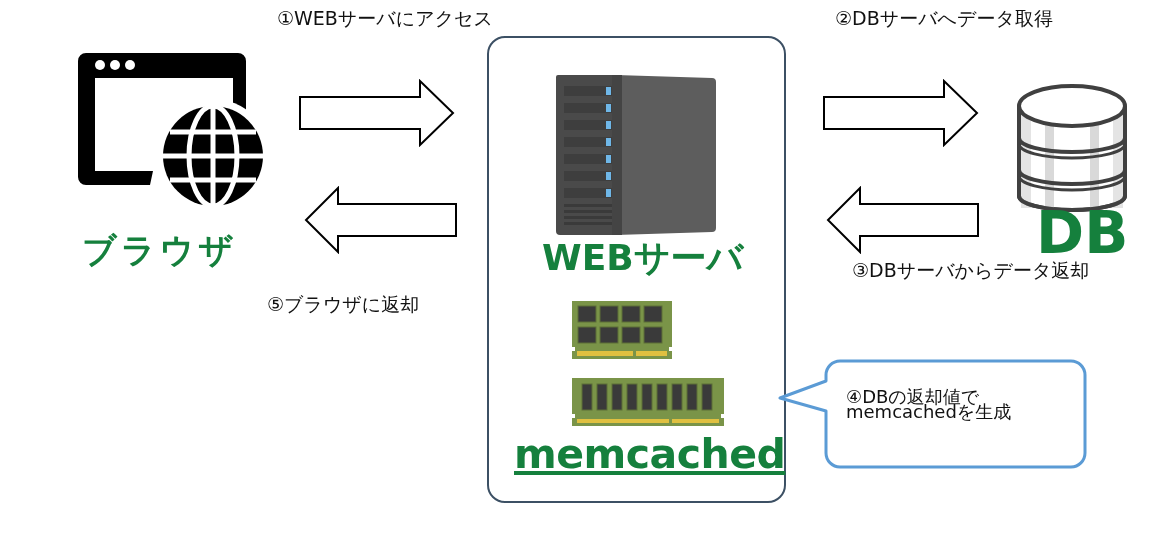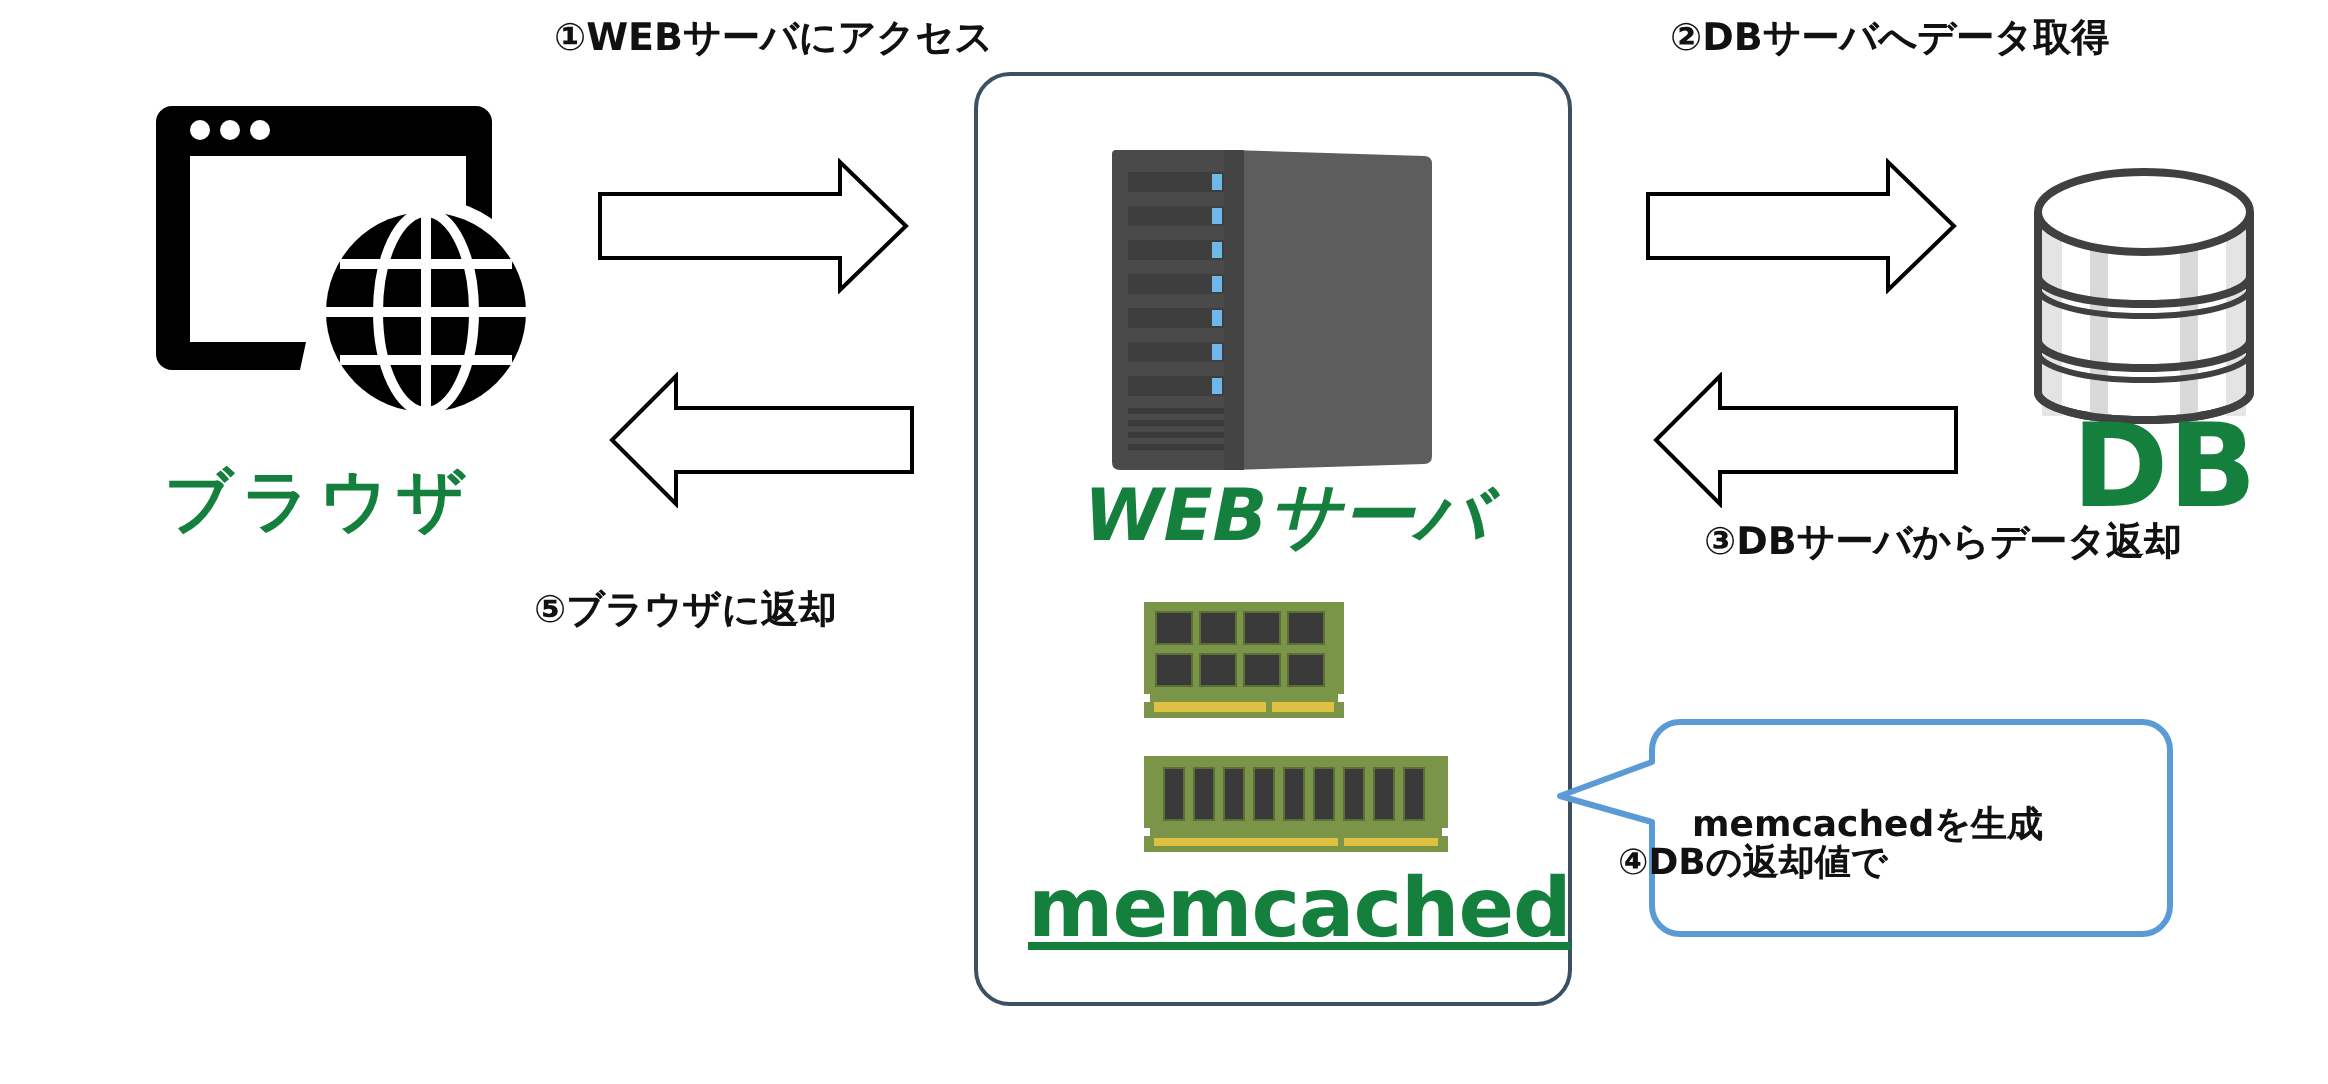--- a/index.html
+++ b/index.html
@@ -4,21 +4,21 @@
 <style>
   html, body { margin: 0; padding: 0; }
   body {
     width: 1164px; height: 542px; position: relative; overflow: hidden;
     background: #ffffff;
     font-family: "DejaVu Sans", "Liberation Sans", sans-serif;
     color: #000;
   }
   .abs { position: absolute; }
   .label {
-    position: absolute; font-weight: bold; font-size: 19px; white-space: nowrap;
+    position: absolute; font-weight: normal; font-size: 19px; white-space: nowrap;
     letter-spacing: 0px; color: #111;
   }
   .big-label { position: absolute; font-weight: bold; white-space: nowrap; color: #15803d; }
   .server-box {
     position: absolute; left: 487px; top: 36px; width: 299px; height: 467px;
     border: 2px solid #3c5064; border-radius: 18px; box-sizing: border-box; background: #fff;
   }
   svg { display: block; }
 </style>
 </head>
@@ -94,21 +94,21 @@
         <rect x="50" y="114" width="5" height="8" fill="#6fb7e8"></rect>
     </g>
     <g fill="#3a3a3a">
       <rect x="8" y="129" width="48" height="3"></rect>
         <rect x="8" y="135" width="48" height="3"></rect>
       <rect x="8" y="141" width="48" height="3"></rect>
         <rect x="8" y="147" width="48" height="3"></rect>
     </g>
   </svg>
 </div>
-<div class="big-label" style="left:542px; top:234px; font-size:36px;font-style:italic;">WEBサーバ</div>
+<div class="big-label" style="left:542px; top:234px; font-size:36px;">WEBサーバ</div>
 
 <div class="abs" style="left:572px; top:301px;">
   <svg width="100" height="60" viewBox="0 0 100 60">
     <path d="M0 0 H100 V46 H97 V50 H100 V58 H0 V50 H3 V46 H0 Z" fill="#7a9448"></path>
     <g fill="#3a3a3a" stroke="#5c6f36" stroke-width="1">
       <rect x="6" y="5" width="18" height="16"></rect>
         <rect x="28" y="5" width="18" height="16"></rect>
       <rect x="50" y="5" width="18" height="16"></rect>
         <rect x="72" y="5" width="18" height="16"></rect>
       <rect x="6" y="26" width="18" height="16"></rect>
@@ -138,21 +138,21 @@
     <rect x="100" y="41" width="47" height="4" fill="#e0c040"></rect>
   </svg>
 </div>
 <div class="big-label" style="left:514px; top:430px; font-size:41px; letter-spacing:-0.5px;text-decoration:underline;">memcached</div>
 
 <div class="abs" style="left:776px; top:359px;">
   <svg width="312" height="112" viewBox="0 0 312 112">
     <path d="M64 2 H295 a14 14 0 0 1 14 14 V94 a14 14 0 0 1 -14 14 H64 a14 14 0 0 1 -14 -14 V52 L4 39 L50 22 V16 a14 14 0 0 1 14 -14 Z" fill="#fff" stroke="#5b9bd5" stroke-width="3" stroke-linejoin="round"></path>
   </svg>
 </div>
-<div class="label" style="left:809px; top:385px; font-size:18px;margin-top:34px;">④DBの返却値で</div>
+<div class="label" style="left:846px; top:385px; font-size:18px;">④DBの返却値で</div>
 <div class="label" style="left:846px; top:400px; font-size:18px;">memcachedを生成</div>
 
 <div class="abs" style="left:1015px; top:82px;">
   <svg width="114" height="130" viewBox="0 0 114 130">
     <path d="M4 24 V114 A53 14 0 0 0 110 114 V24" fill="#fff" stroke="#404040" stroke-width="4"></path>
     <rect x="30" y="24" width="9" height="104" fill="#d9d9d9"></rect>
     <rect x="75" y="24" width="9" height="104" fill="#d9d9d9"></rect>
     <rect x="6" y="24" width="10" height="102" fill="#d9d9d9" opacity="0.7"></rect>
     <rect x="98" y="24" width="10" height="102" fill="#d9d9d9" opacity="0.7"></rect>
     <path d="M4 24 V114 A53 14 0 0 0 110 114 V24" fill="none" stroke="#404040" stroke-width="4"></path>

